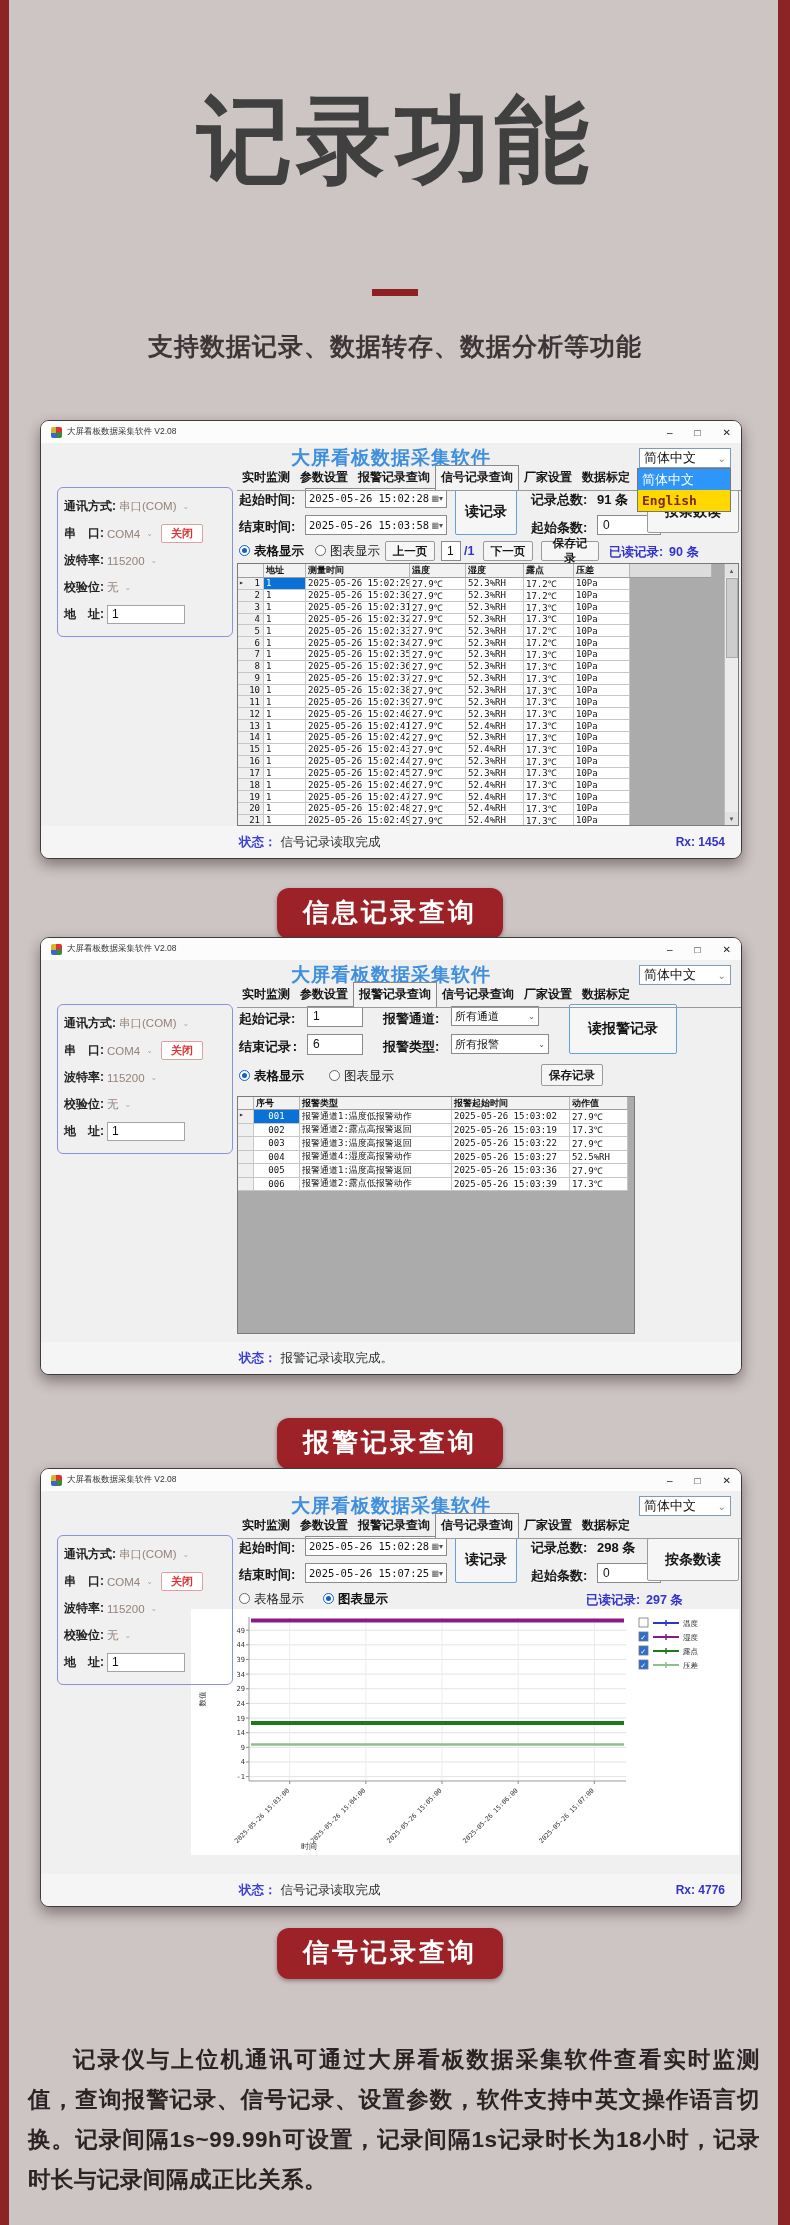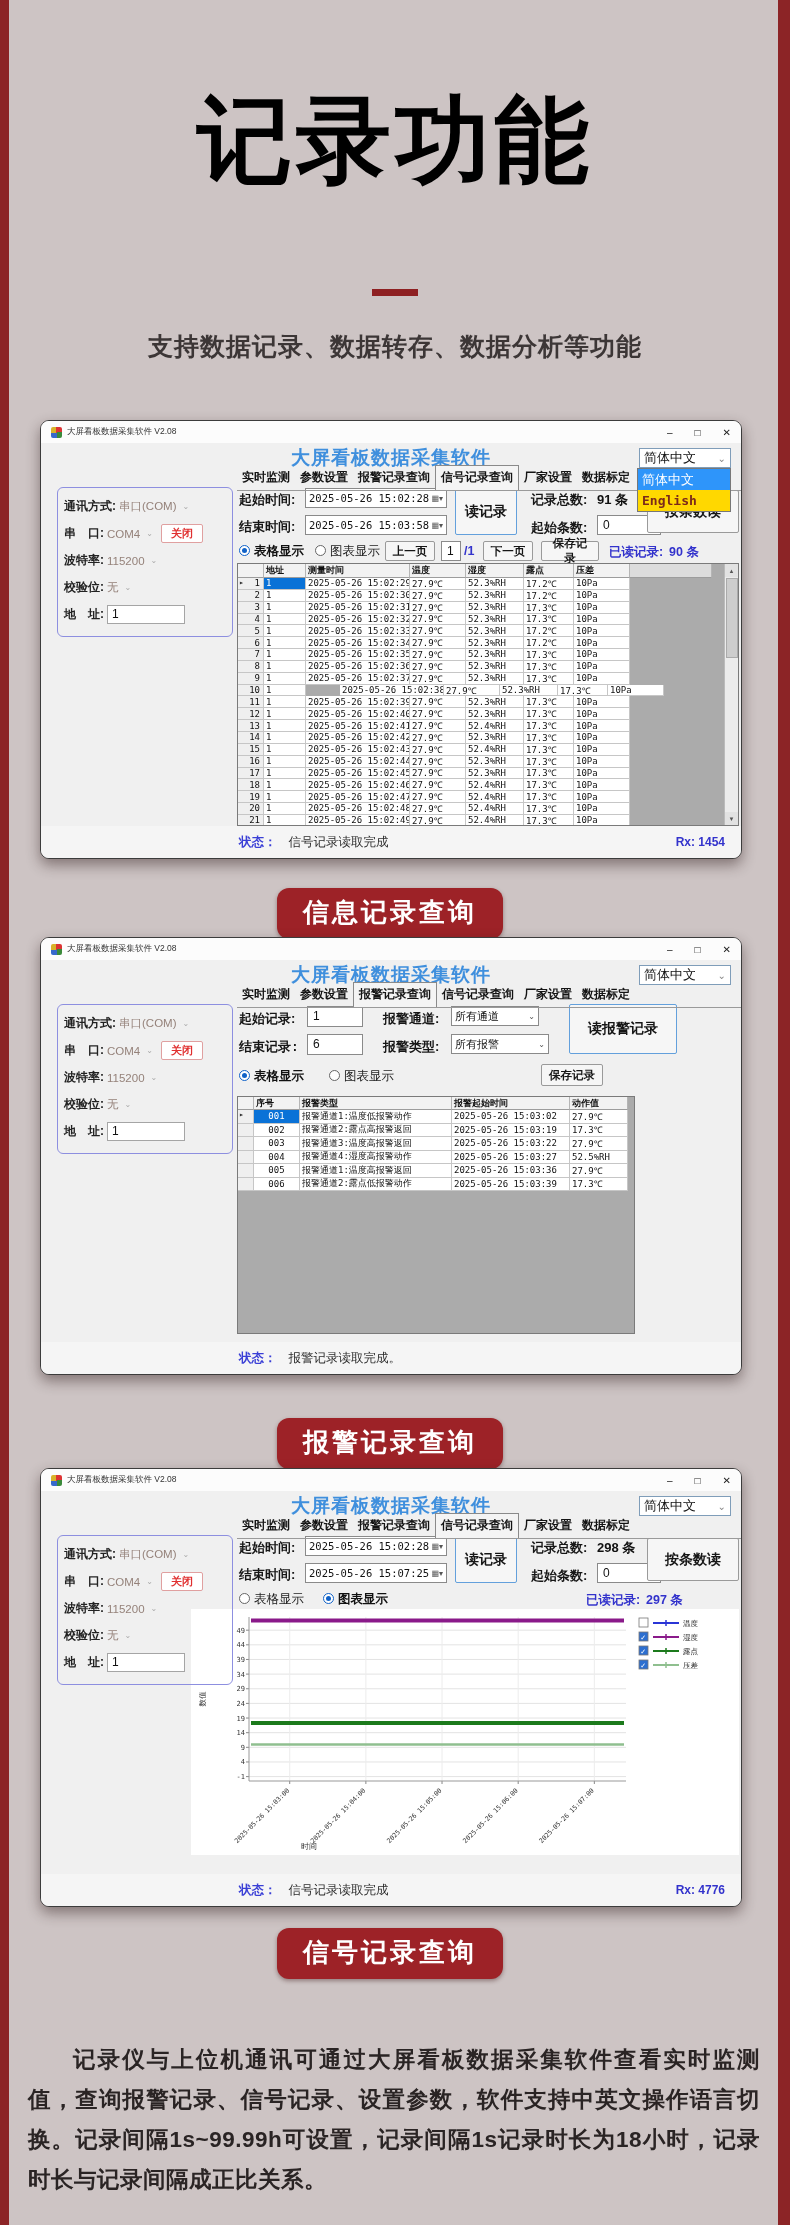--- a/index.html
+++ b/index.html
@@ -3,21 +3,21 @@
 <meta charset="utf-8">
 <style>
   html,body{margin:0;padding:0;background:#cdc4c4;}
   body{width:790px;height:2225px;position:relative;font-family:"Liberation Sans",sans-serif;overflow:hidden;}
   .edge{position:absolute;top:0;height:2225px;background:#8c2426;z-index:50;}
   .edge.left{left:0;width:9px;}
   .edge.right{right:0;width:12px;}
 
   
   .hero{position:absolute;left:0;top:0;width:790px;text-align:center;}
-  .hero h1{margin:0;position:absolute;top:78px;left:0;width:790px;font-size:95px;font-weight:800;color:#000000;letter-spacing:4px;}
+  .hero h1{margin:0;position:absolute;top:78px;left:0;width:790px;font-size:95px;font-weight:800;color:#404040;letter-spacing:4px;}
   .underline{position:absolute;top:289px;left:50%;transform:translateX(-50%);width:46px;height:7px;background:#8e2022;}
   .subtitle{position:absolute;top:330px;left:0;width:790px;font-size:25px;font-weight:700;color:#3c3636;letter-spacing:1px;text-align:center;}
 
   
   .window{position:absolute;left:40px;width:700px;background:#f0f0f0;border:1px solid #3c3c3c;border-radius:9px;box-shadow:0 6px 14px rgba(40,20,20,.45);overflow:hidden;}
   .titlebar{position:absolute;top:0;left:0;right:0;height:22px;background:#fcfcfc;display:flex;align-items:center;padding:0 10px;box-sizing:border-box;}
   .app-icon{width:11px;height:11px;margin-right:5px;background:conic-gradient(#d33 0 25%,#3a8a3a 0 50%,#3668cc 0 75%,#d9b32a 0);border-radius:2px;}
   .tb-title{font-size:8.5px;color:#333;}
   .tb-controls{margin-left:auto;display:flex;gap:22px;font-size:10px;color:#222;}
   .tbtn{cursor:default;}
@@ -69,21 +69,21 @@
   .tcell.sel{background:#0a72d7;color:#fff;}
   .rarrow{position:absolute;left:1px;top:0;font-size:8px;color:#333;}
   .tscroll{position:absolute;top:0;right:0;width:13px;bottom:0;background:#ececec;border-left:1px solid #bbb;}
   .tscroll .sarrow{position:absolute;left:0;width:13px;height:13px;font-size:6px;color:#555;display:flex;align-items:center;justify-content:center;background:#e2e2e2;}
   .tscroll .up{top:0;}
   .tscroll .down{bottom:0;}
   .tscroll .thumb{position:absolute;left:1px;top:14px;width:10px;height:78px;background:#cdcdcd;border:1px solid #aaa;}
 
   
   .statusbar{position:absolute;left:0;right:0;bottom:0;height:32px;background:#f5f5f5;display:flex;align-items:center;padding-left:198px;box-sizing:border-box;}
-  .st-label{font-size:12.5px;font-weight:700;color:#3a3fd6;margin-right:12px;}
+  .st-label{font-size:12.5px;font-weight:700;color:#3a3fd6;margin-right:4px;}
   .st-msg{font-size:12.5px;color:#2c2c2c;}
   .st-rx{position:absolute;right:16px;font-size:12px;font-weight:700;color:#3333cc;}
 
   
   .badge-wrap{position:absolute;left:40px;width:700px;display:flex;justify-content:center;}
   .badge{background:#9d2227;color:#fff;font-size:26px;font-weight:800;letter-spacing:3px;padding:7px 26px 9px;border-radius:12px;box-shadow:0 2px 4px rgba(60,20,20,.4);}
 
   
   .chartbox{position:absolute;left:150px;top:140px;width:548px;height:246px;background:#fff;}
 
@@ -229,21 +229,21 @@
         <div class="tcell" style="width: 42px; height: 11.85px;">1</div>
         <div class="tcell" style="width: 104px; height: 11.85px;">2025-05-26 15:02:37</div>
         <div class="tcell" style="width: 56px; height: 11.85px;">27.9℃</div>
         <div class="tcell" style="width: 58px; height: 11.85px;">52.3%RH</div>
         <div class="tcell" style="width: 50px; height: 11.85px;">17.3℃</div>
         <div class="tcell" style="width: 56px; height: 11.85px;">10Pa</div>
       </div>
       <div class="trow">
         <div class="tcell rowhead" style="width: 26px; height: 11.85px;">10</div>
         <div class="tcell" style="width: 42px; height: 11.85px;">1</div>
-        <div class="tcell" style="width: 104px; height: 11.85px; margin-left: 34px;">2025-05-26 15:02:38</div>
+        <div class="tcell" style="width: 104px; height: 11.85px;">2025-05-26 15:02:38</div>
         <div class="tcell" style="width: 56px; height: 11.85px;">27.9℃</div>
         <div class="tcell" style="width: 58px; height: 11.85px;">52.3%RH</div>
         <div class="tcell" style="width: 50px; height: 11.85px;">17.3℃</div>
         <div class="tcell" style="width: 56px; height: 11.85px;">10Pa</div>
       </div>
       <div class="trow">
         <div class="tcell rowhead" style="width: 26px; height: 11.85px;">11</div>
         <div class="tcell" style="width: 42px; height: 11.85px;">1</div>
         <div class="tcell" style="width: 104px; height: 11.85px;">2025-05-26 15:02:39</div>
         <div class="tcell" style="width: 56px; height: 11.85px;">27.9℃</div>

